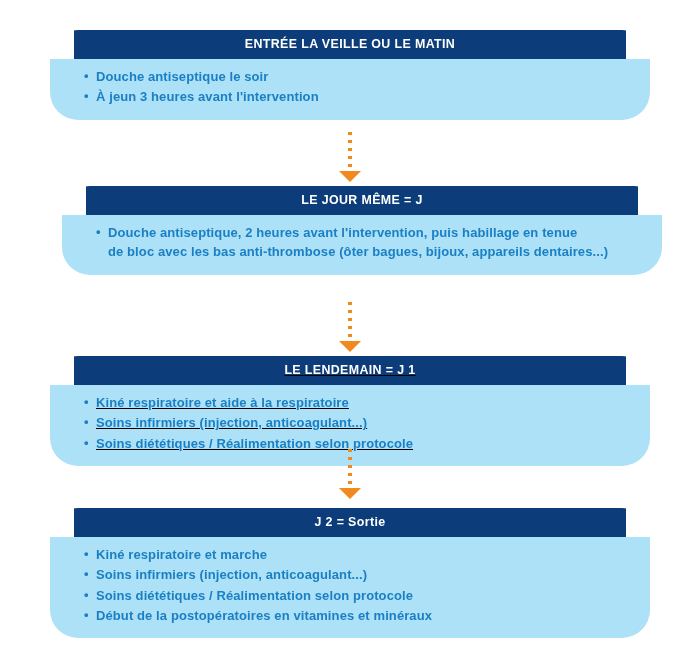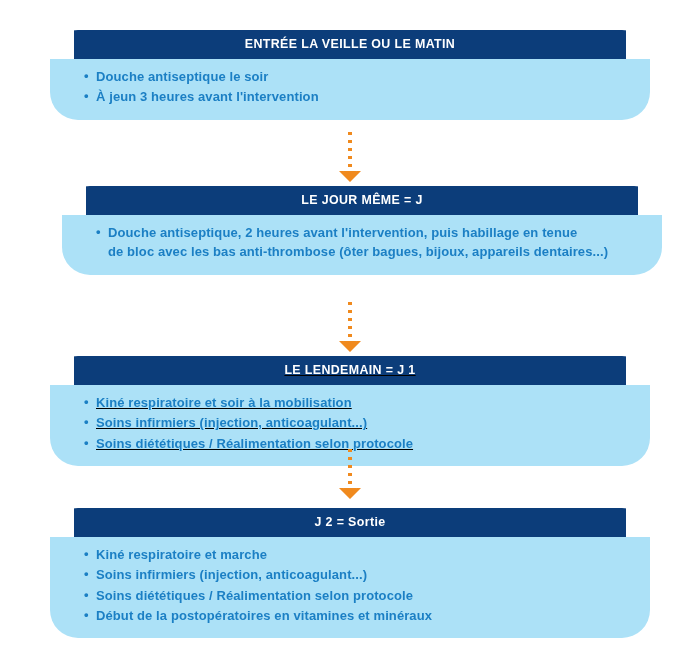--- a/index.html
+++ b/index.html
@@ -156,21 +156,21 @@
         <path d="M5 1 L12 8.5 L19 1 Z" fill="#f08a1e"></path>
       </svg>
     </div>
   </div>
 
   <div class="card" id="card-3" style="top:356px;text-decoration:underline;">
     <div class="card-header">LE LENDEMAIN = J 1</div>
     <div class="card-body">
       <ul class="bullet-list">
         <li>
-          <span>Kiné respiratoire et soir à la mobilisation</span>
+          <span>Kiné respiratoire et aide à la respiratoire</span>
         </li>
         <li>
           <span>Soins infirmiers (injection, anticoagulant...)</span>
         </li>
         <li>
           <span>Soins diététiques / Réalimentation selon protocole</span>
         </li>
       </ul>
     </div>
   </div>

